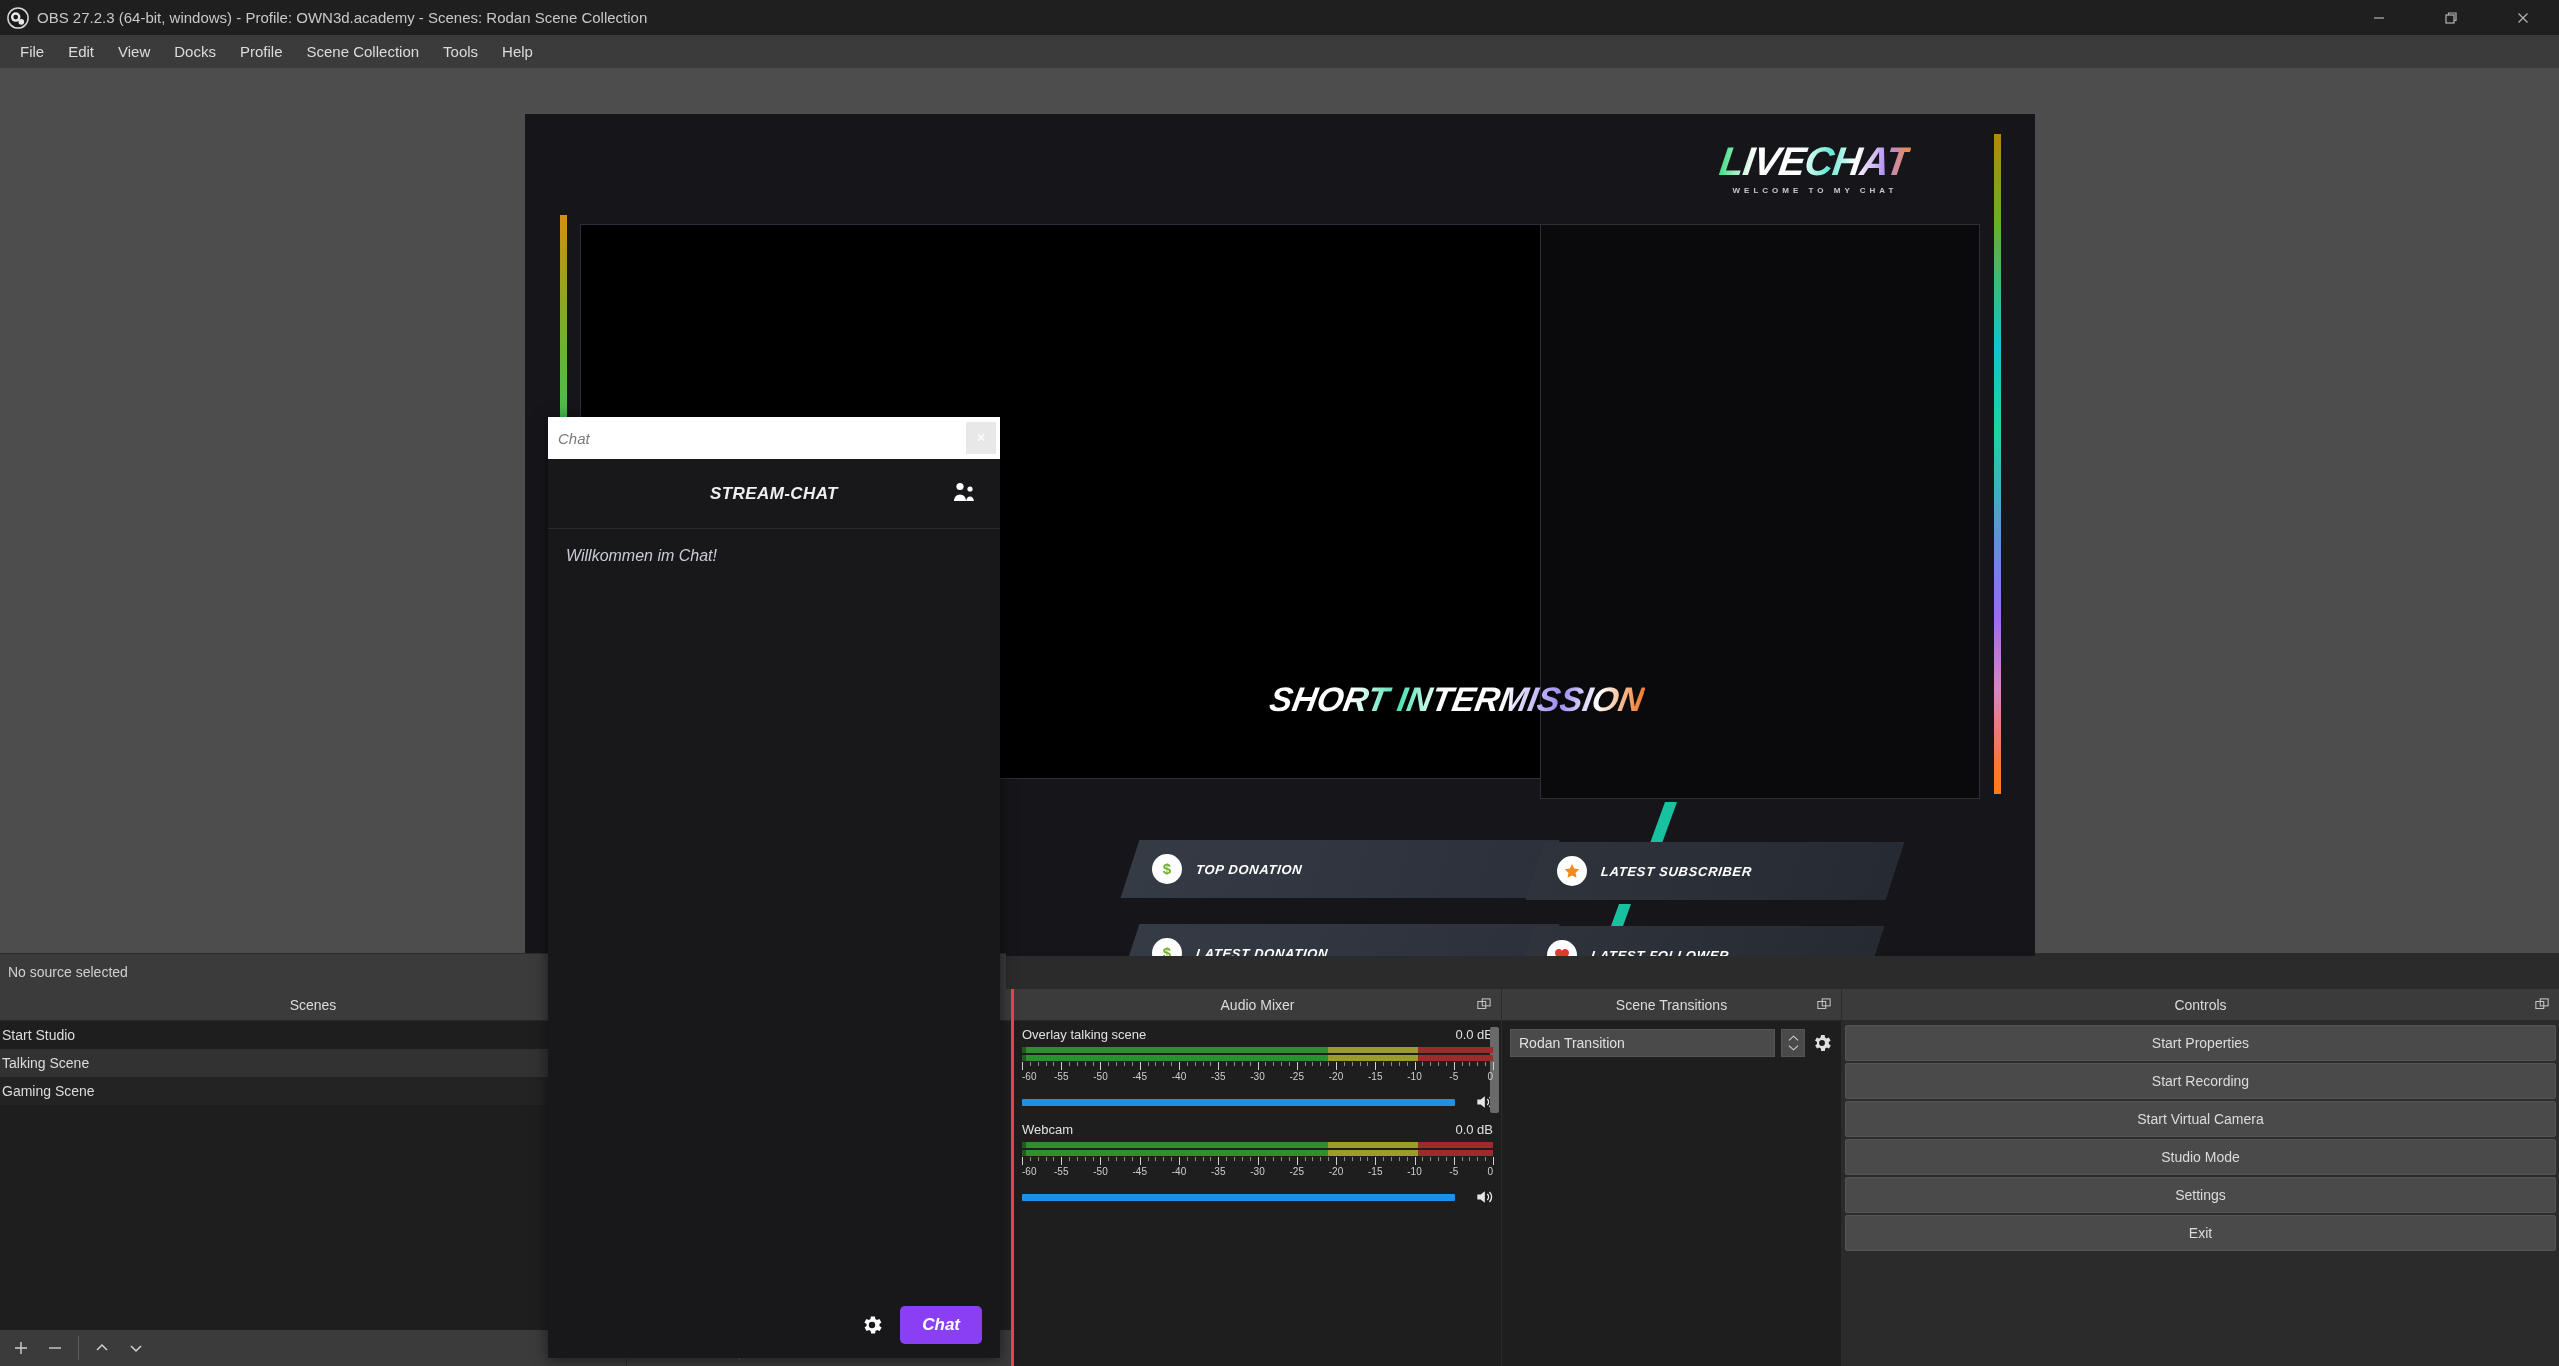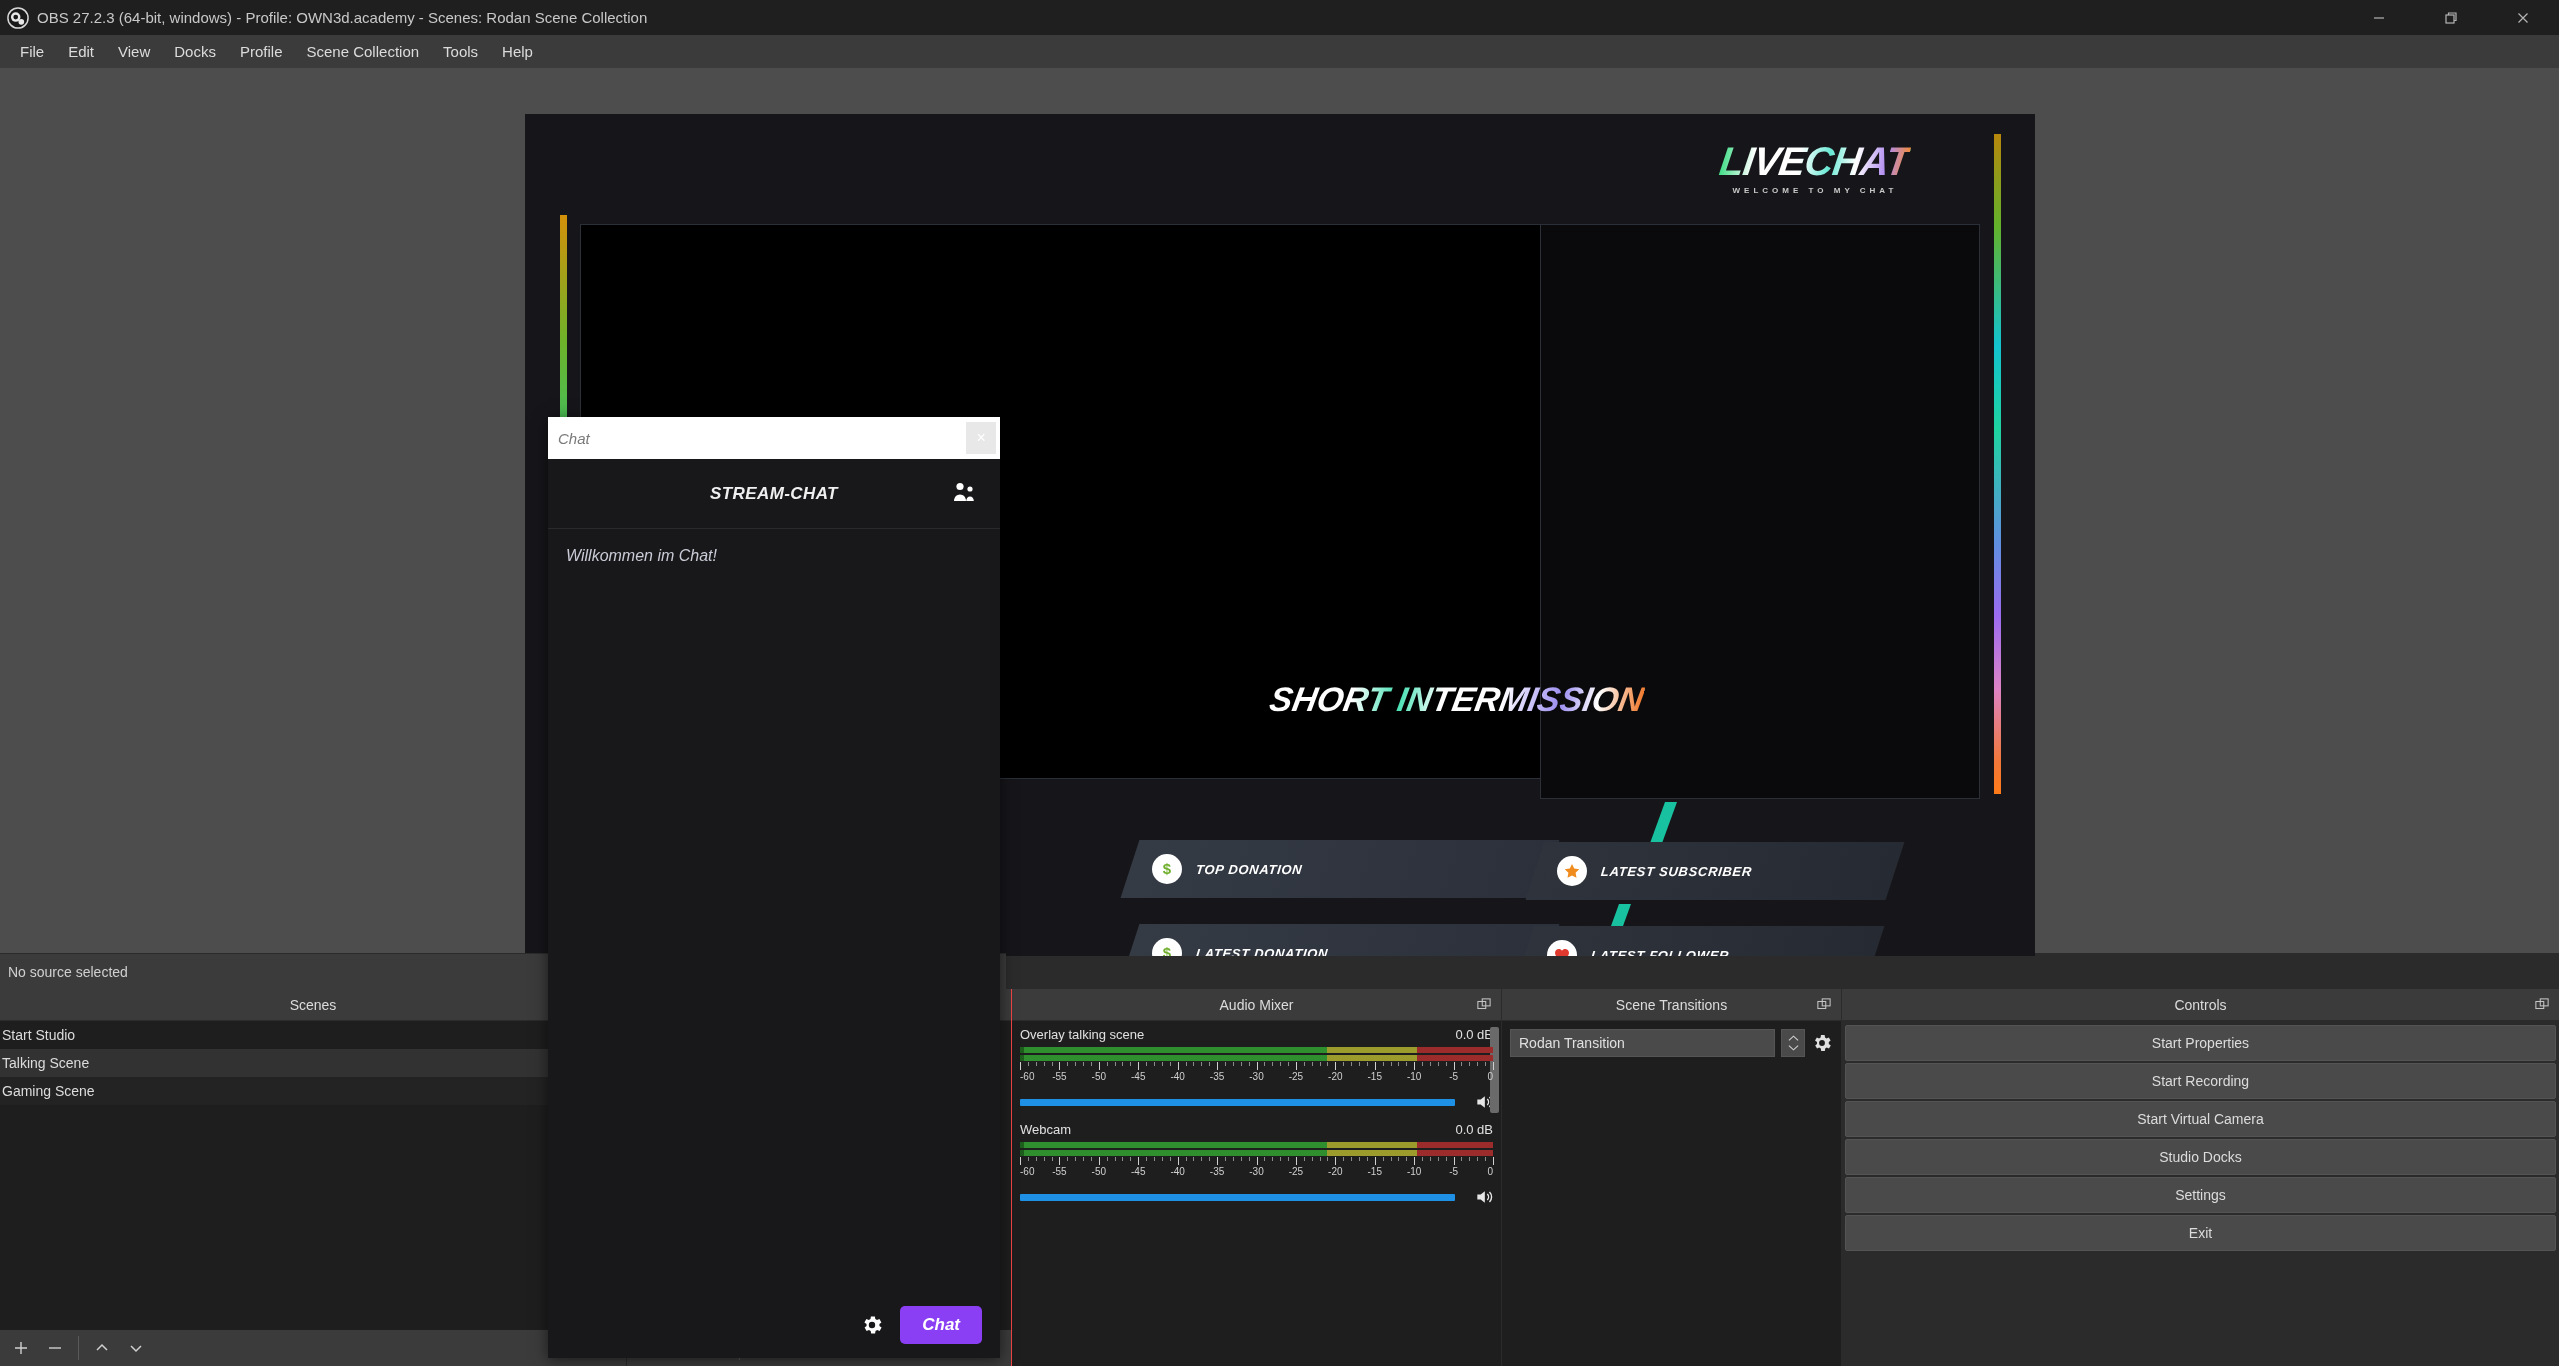--- a/index.html
+++ b/index.html
@@ -144,21 +144,21 @@
   #dock-scenes { width:626px; }
   .scene-row { height:28px; display:flex; align-items:center; padding-left:2px;
                font-size:14px; color:#dcdcdc; background:#1e1e1e; }
   .scene-row.alt { background:#232323; }
   .scene-row.selected { background:#323232; }
 
   
   #dock-sources { width:385px; border-left:1px solid #2b2b2b; }
 
   
-  #dock-mixer { width:490px; border-left:1px solid #ef4444; }
+  #dock-mixer { width:490px; border-left:3px solid #ef4444; }
   .mix-ch { padding:6px 8px 4px 8px; }
   .mix-top { display:flex; justify-content:space-between; align-items:baseline; }
   .mix-name { font-size:13px; color:#e0e0e0; }
   .mix-db { font-size:13px; color:#e0e0e0; }
   .meter { margin-top:5px; }
   .meter-bar {
     height:6px; width:100%;
     background:linear-gradient(to right,
       #2f8f2f 0%, #2f8f2f 65%, #9c9c2c 65%, #9c9c2c 84%, #9c2c2c 84%, #9c2c2c 100%);
     position:relative;
@@ -707,21 +707,21 @@
           <svg width="14" height="14" viewBox="0 0 16 16">
             <rect x="1" y="4" width="9" height="8" fill="none" stroke="#c4c4c4" stroke-width="1.2"></rect>
             <rect x="6" y="1" width="9" height="8" fill="none" stroke="#c4c4c4" stroke-width="1.2"></rect>
           </svg>
         </span>
       </div>
       <div class="dock-body" style="background:#2b2b2b; padding-top:2px;">
         <div class="ctrl-btn">Start Properties</div>
         <div class="ctrl-btn">Start Recording</div>
         <div class="ctrl-btn">Start Virtual Camera</div>
-        <div class="ctrl-btn">Studio Docks</div>
+        <div class="ctrl-btn">Studio Mode</div>
         <div class="ctrl-btn">Settings</div>
         <div class="ctrl-btn">Exit</div>
       </div>
     </div>
   </div>
 
   <div id="chatdock">
     <div id="chatdock-title">
       <span class="t">Chat</span>
       <div id="chatdock-close">×</div>

